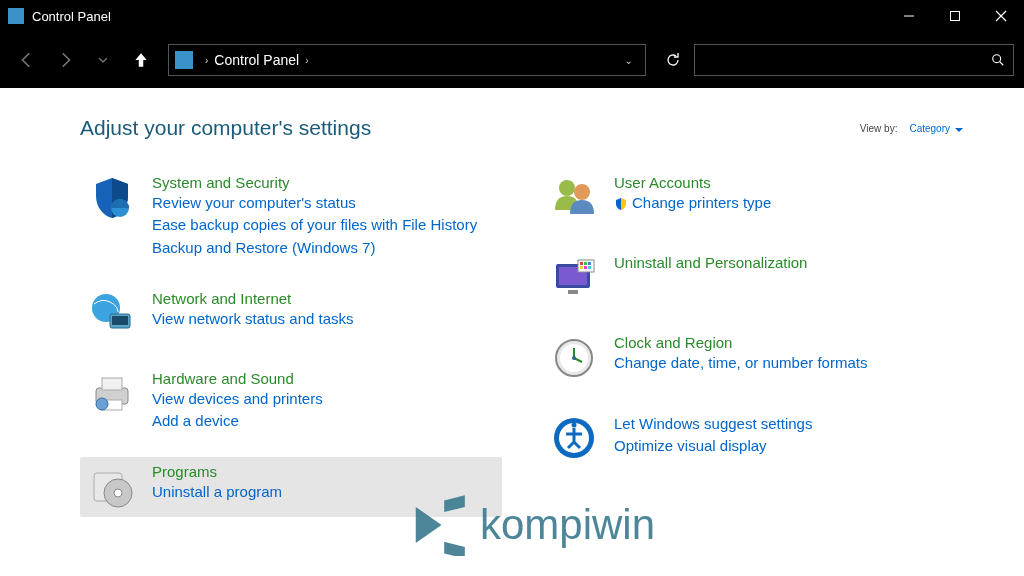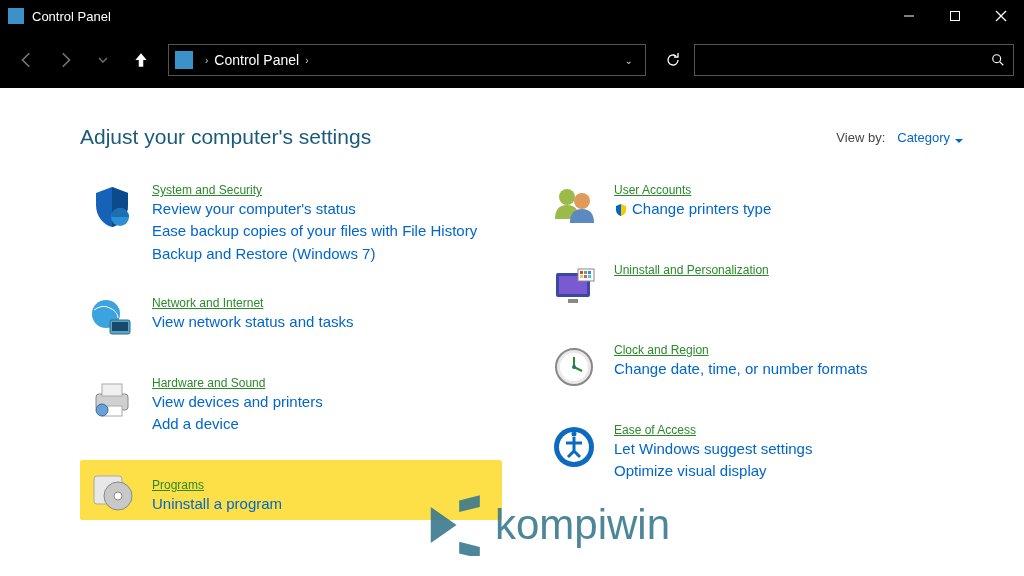--- a/index.html
+++ b/index.html
@@ -15,36 +15,36 @@
   .nav-btn.disabled { opacity: 0.45; }
   .addr { flex: 1; display: flex; align-items: center; border: 1px solid #555; height: 32px; padding: 0 6px; color: #fff; min-width: 0; margin: 0 6px; }
   .addr .cp-icon { width: 18px; height: 18px; background: #3a92c9; margin-right: 6px; }
   .addr .crumb-sep { margin: 0 6px; font-size: 10px; color: #ccc; }
   .addr .crumb { font-size: 14px; }
   .addr .spacer { flex: 1; }
   .addr-chevron { color: #ccc; margin: 0 6px; font-size: 10px; }
   .search { width: 320px; height: 32px; border: 1px solid #555; display: flex; align-items: center; padding: 0 8px; color: #fff; }
   .search input { flex: 1; background: transparent; border: none; color: #fff; outline: none; font-size: 14px; }
   .search-icon { width: 14px; height: 14px; }
-  .content { padding: 37px 60px 0 80px; position: relative; }
+  .content { padding: 28px 60px 0 80px; position: relative; }
   .head-row { display: flex; justify-content: space-between; align-items: center; margin-bottom: 28px; }
   .head-row h1 { color: #1a5a7a; font-size: 21px; font-weight: 400; }
-  .view-by { font-size: 13px; display: flex; align-items: center; gap: 12px; }
+  .view-by { font-size: 10px; display: flex; align-items: center; gap: 12px; }
   .view-by .label { color: #444; }
   .view-by .value { color: #0066cc; display: flex; align-items: flex-end; gap: 4px; }
   .columns { display: flex; gap: 40px; }
   .col { flex: 1; display: flex; flex-direction: column; gap: 20px; }
   .category { display: flex; gap: 16px; padding: 6px 8px; border-radius: 2px; }
-  .category.selected { background: #fde047; align-items: flex-end; }
+  .category.selected { background: #e5e5e5; }
   .cat-icon { width: 48px; height: 48px; flex-shrink: 0; display: flex; align-items: center; justify-content: center; }
   .cat-body { display: flex; flex-direction: column; gap: 2px; }
-  .cat-title { color: #2a8a2a; font-size: 12px; font-weight: 400; text-decoration: underline; }
+  .cat-title { color: #2a8a2a; font-size: 15px; font-weight: 400; }
   .cat-link { color: #0066cc; font-size: 15px; line-height: 1.35; display: flex; align-items: center; gap: 4px; }
   .uac-shield { width: 14px; height: 14px; display: inline-block; }
-  .watermark { position: absolute; bottom: 20px; left: 423px; display: flex; align-items: center; gap: 10px; color: #3a7a8f; font-size: 42px; font-weight: 400; opacity: 0.9; pointer-events: none; }
+  .watermark { position: absolute; bottom: 20px; left: 408px; display: flex; align-items: center; gap: 10px; color: #3a7a8f; font-size: 42px; font-weight: 400; opacity: 0.9; pointer-events: none; }
 </style>
 </head>
 <body>
 
 <div class="titlebar">
   <span class="cp-icon"></span>
   <span class="title">Control Panel</span>
   <div class="win-controls">
     <div class="win-btn">
       <svg viewBox="0 0 12 12">
@@ -256,21 +256,20 @@
         <div class="cat-icon">
           <svg width="48" height="48" viewBox="0 0 48 48">
               <circle cx="24" cy="24" r="20" fill="#0c6ac0"></circle>
               <circle cx="24" cy="24" r="15" fill="#fff"></circle>
               <path d="M24 14 L24 28 M18 34 L24 28 L30 34" stroke="#0c6ac0" stroke-width="3" fill="none"></path>
               <path d="M16 20 L32 20" stroke="#0c6ac0" stroke-width="3"></path>
               <circle cx="24" cy="11" r="2.5" fill="#0c6ac0"></circle>
             </svg>
         </div>
         <div class="cat-body">
-          <a class="cat-title">Ease of Access</a>
           <a class="cat-link">Let Windows suggest settings</a>
           <a class="cat-link">Optimize visual display</a>
         </div>
       </div>
 
     </div>
   </div>
 </div>
 
 <div class="watermark">

